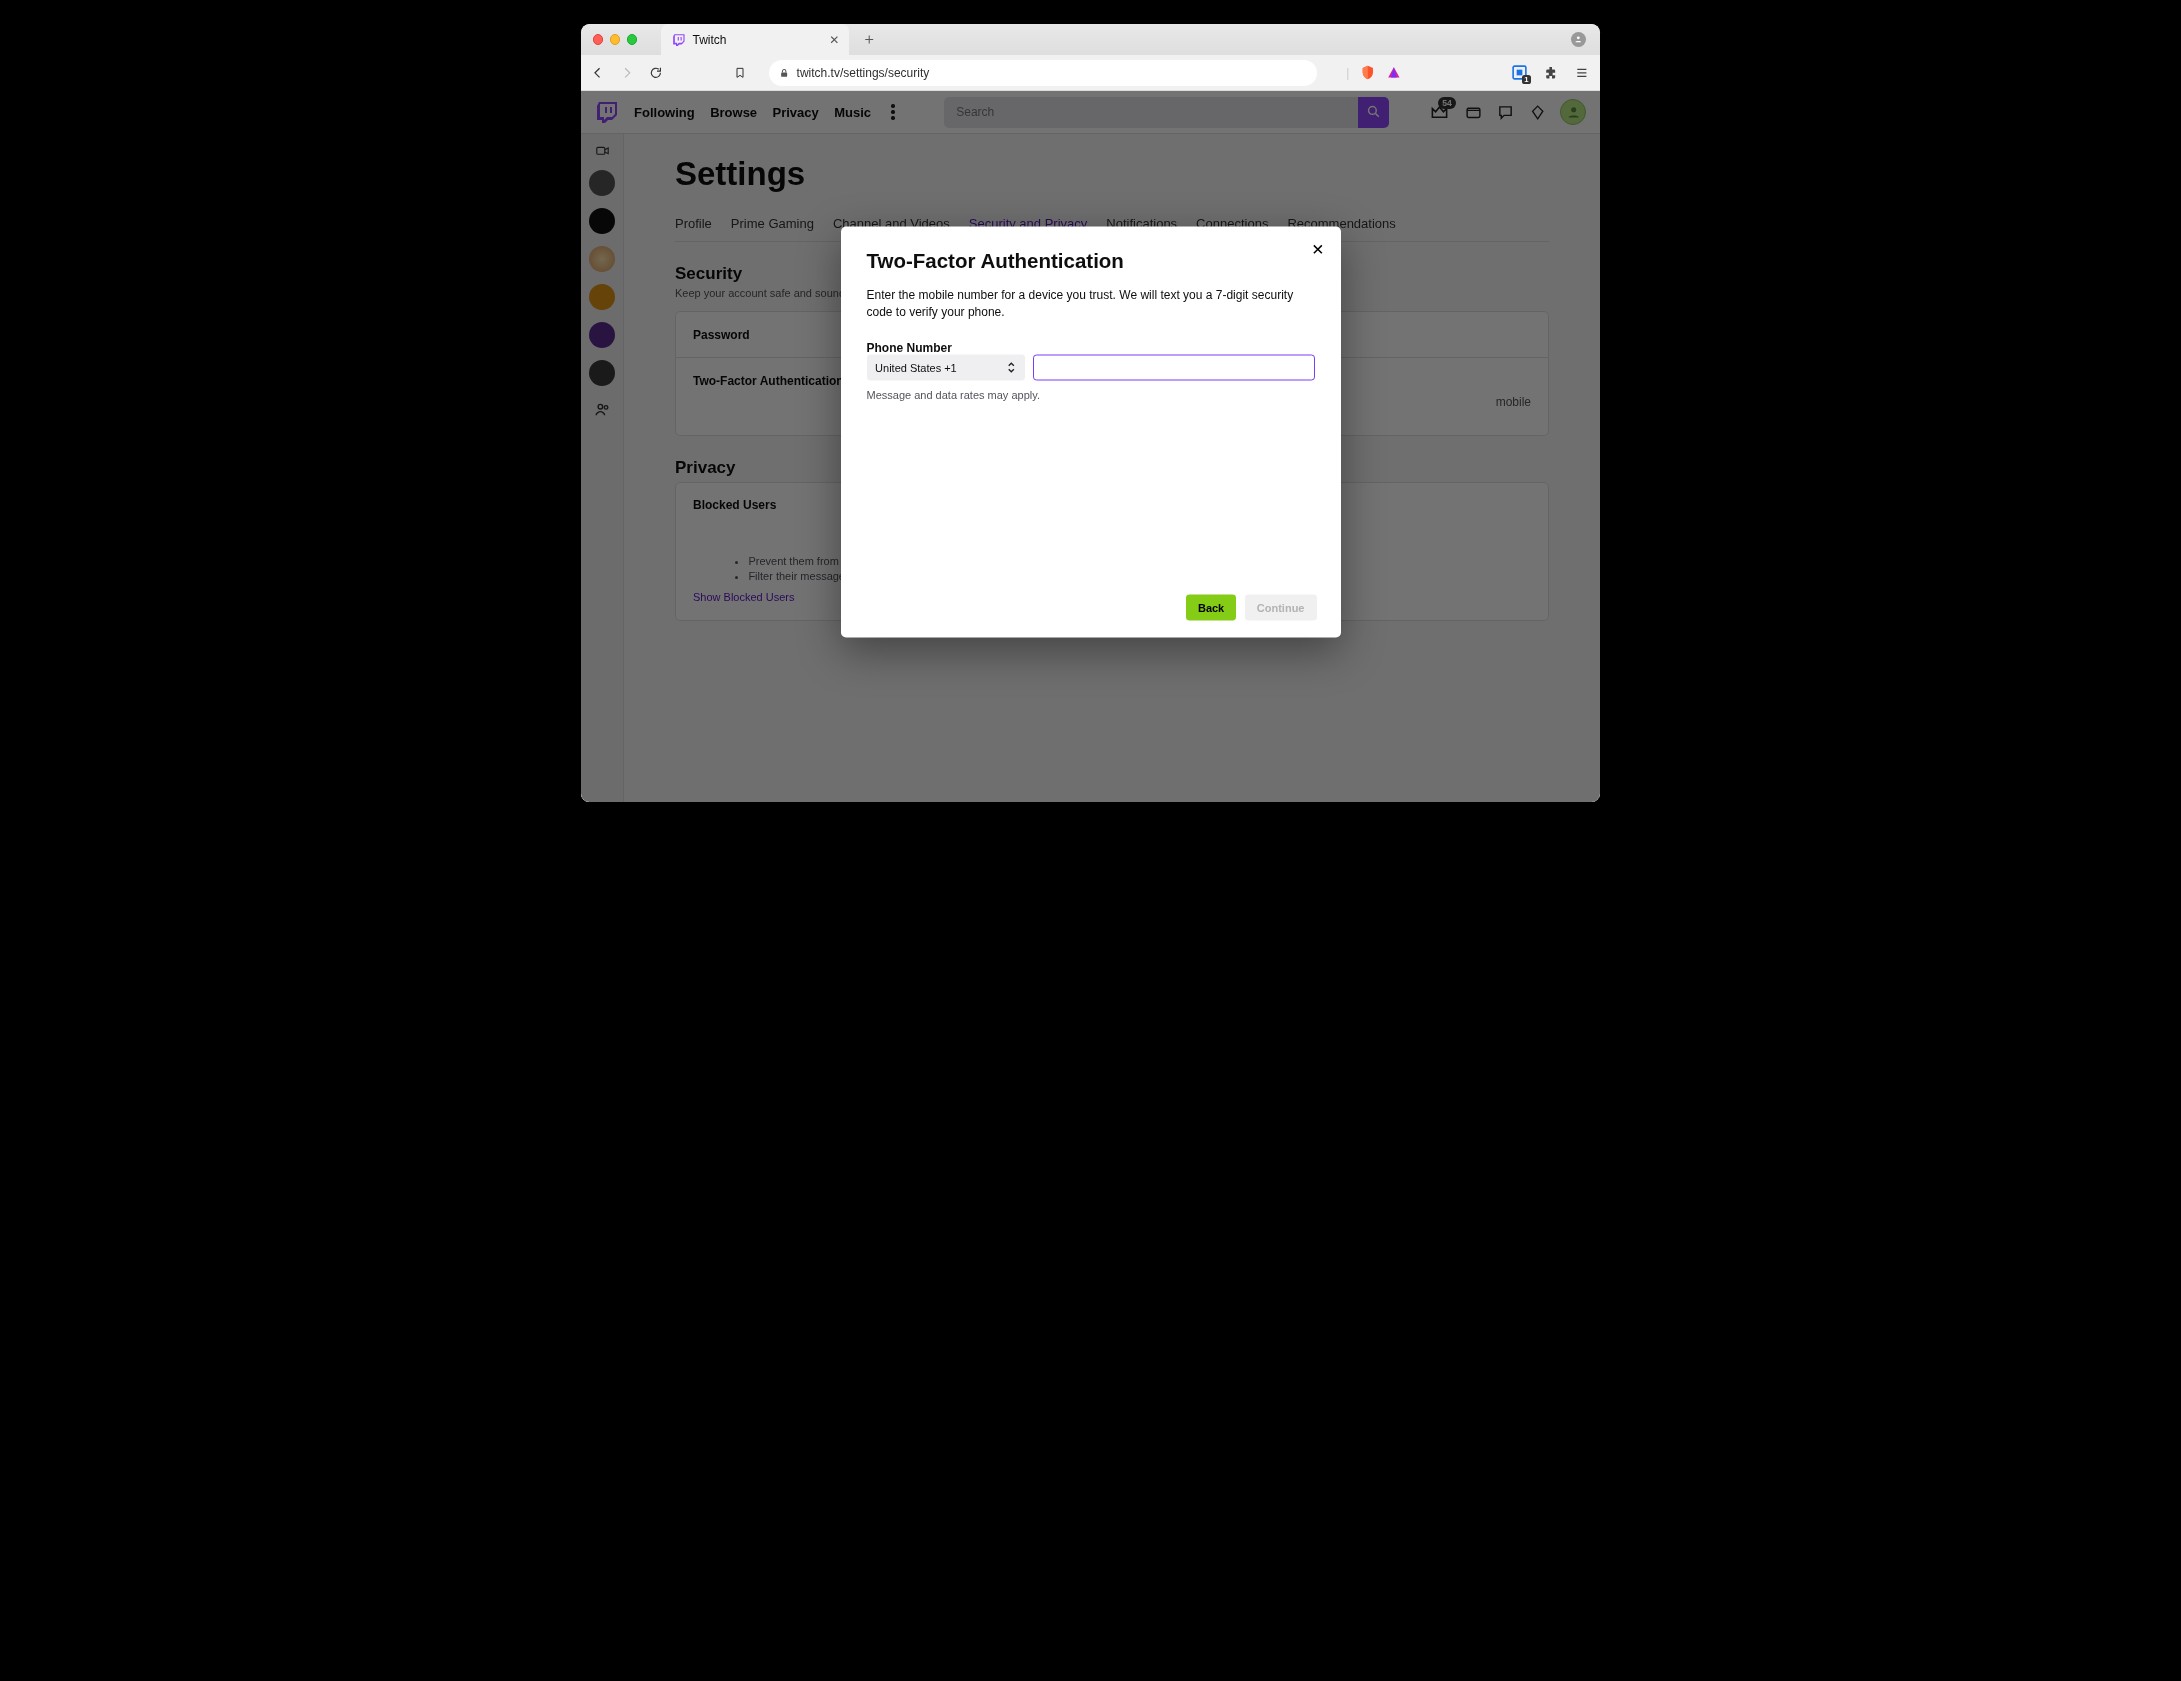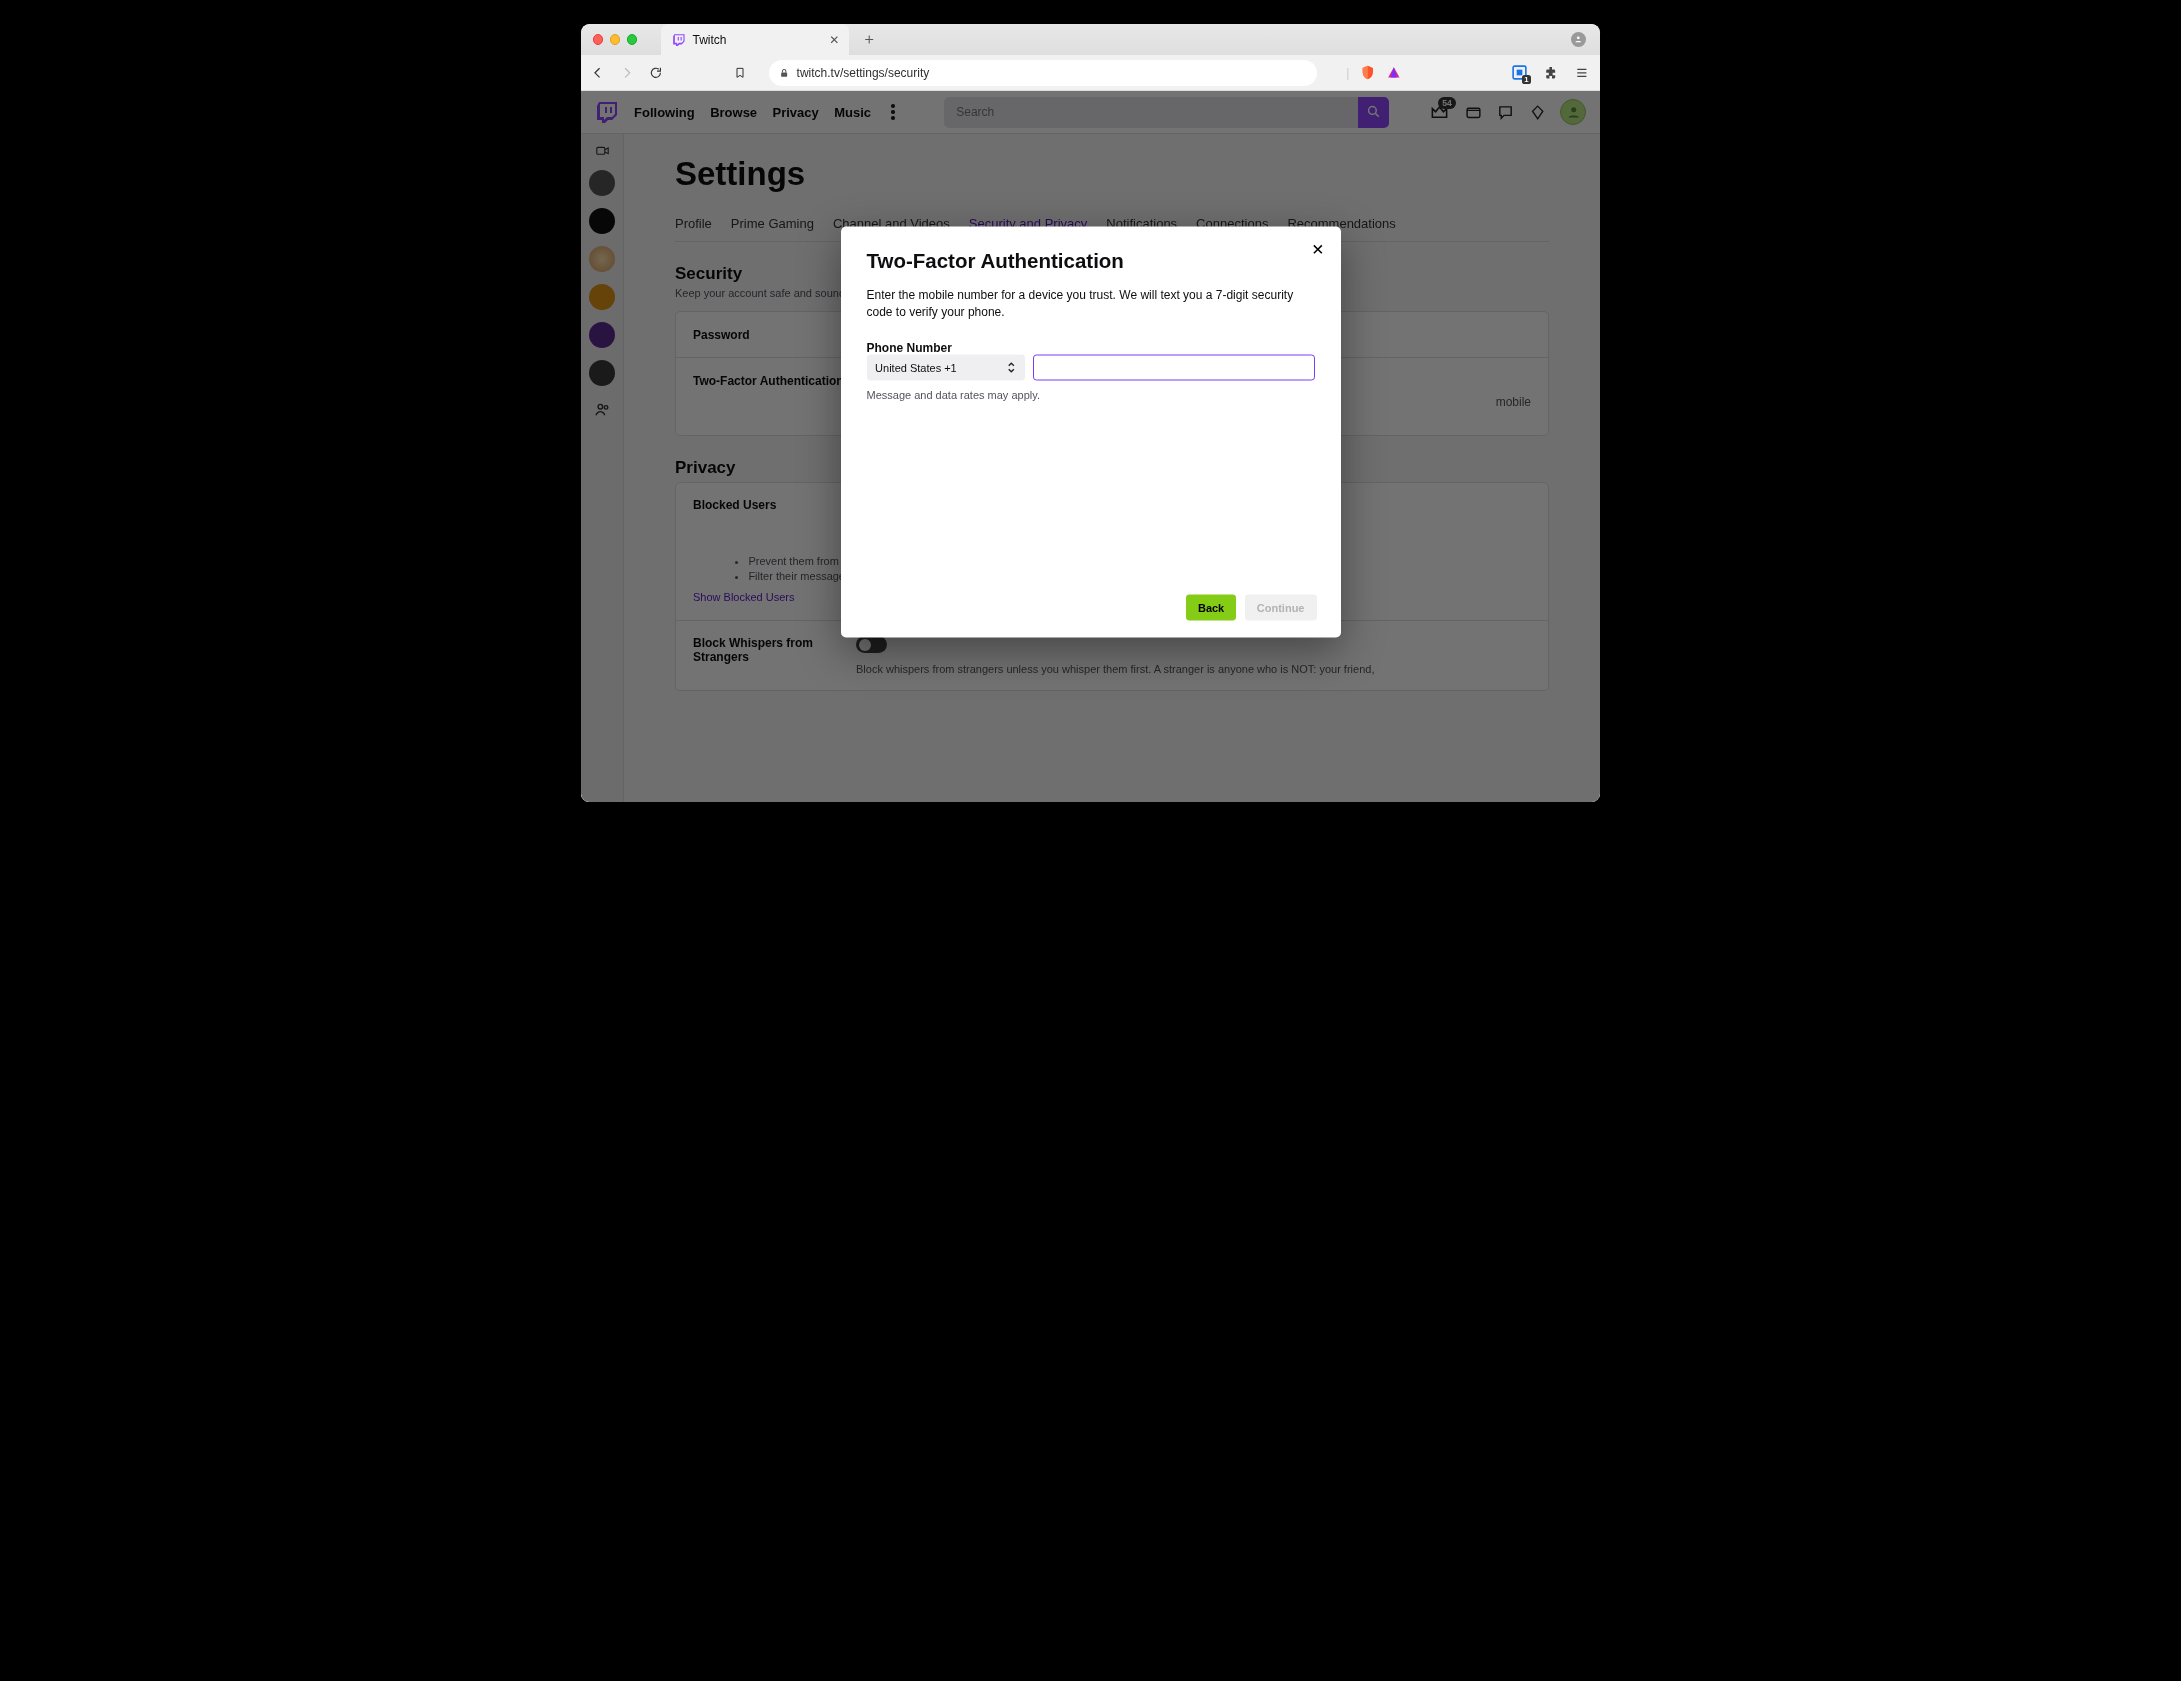--- a/index.html
+++ b/index.html
@@ -374,27 +374,20 @@
 
         <div class="card">
           <div class="row">
             <strong>Blocked Users</strong>
             <ul class="blocked-list" style="margin-top:43px;">
               <li>Prevent them from purchasing gift subs for other users in your channel</li>
               <li>Filter their messages out of chats you don't moderate</li>
             </ul>
             <div style="margin-top:8.6px;"><span class="link">Show Blocked Users</span></div>
           </div>
-          <div class="row" style="display:flex;gap:26px;">
-            <div style="flex:0 0 137px;"><strong>Block Whispers from Strangers</strong></div>
-            <div style="flex:1;">
-              <span class="toggle"></span>
-              <div style="margin-top:6.8px;color:#555;font-size:11px;">Block whispers from strangers unless you whisper them first. A stranger is anyone who is NOT: your friend,</div>
-            </div>
-          </div>
         </div>
       </div>
     </div>
 
     <div class="overlay"></div>
 
     <div class="modal">
       <div class="close-x">
         <svg width="13.7" height="13.7" viewBox="0 0 24 24">
             <path d="M5 5l14 14M19 5 5 19" stroke="#000" stroke-width="2.6"></path>

